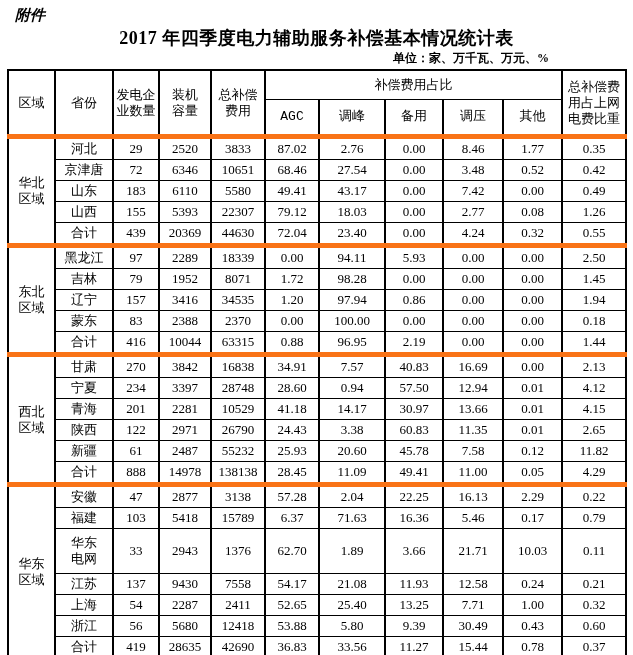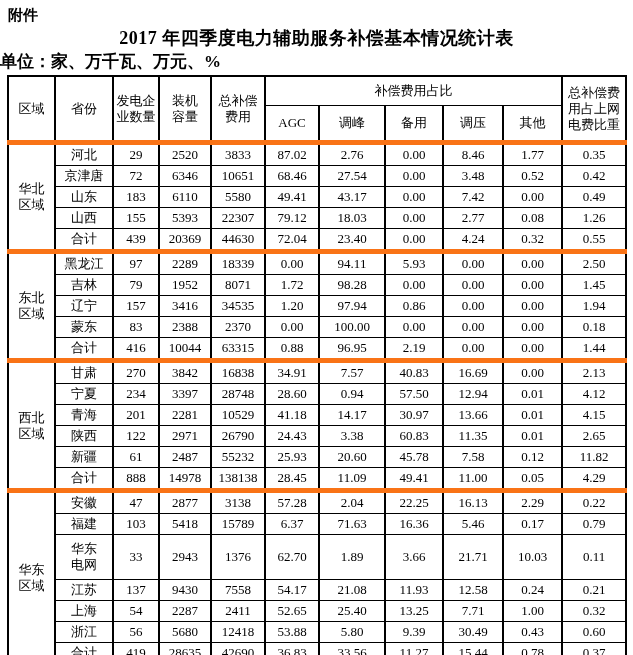--- a/index.html
+++ b/index.html
@@ -11,31 +11,33 @@
   }
   body {
     width: 633px;
     height: 655px;
     overflow: hidden;
     position: relative;
   }
   .attachment-label {
     font-size: 15px;
     font-weight: bold;
-    padding: 6px 0 0 8px;
+    padding: 6px 0 0 15px;
+    font-style: italic;
   }
   .doc-title {
     text-align: center;
     font-size: 18px;
     font-weight: bold;
     margin-top: 1px;
     letter-spacing: 0.5px;
   }
   .unit-note {
-    font-size: 17px;
+    text-align: right;
+    font-size: 12px;
     font-weight: bold;
     padding-right: 84px;
     margin-top: 0;
     margin-bottom: 2px;
   }
   table.stat-table {
     border-collapse: collapse;
     table-layout: fixed;
     width: 618px;
     margin-left: 7px;
@@ -48,21 +50,21 @@
     text-align: center;
     vertical-align: middle;
     font-size: 13px;
     font-weight: normal;
     line-height: 16px;
     padding: 0 1px;
     white-space: pre-line;
     overflow: hidden;
   }
   .stat-table thead tr.hrow1 th { height: 28px; }
-  .stat-table thead tr.hrow2 th { height: 34px; }
+  .stat-table thead tr.hrow2 th { height: 34px; font-family: Liberation Mono, monospace; }
   .stat-table tbody td { height: 20px; }
   .stat-table tbody tr.tall-row td { height: 44px; }
   .stat-table tbody tr.block-start td { border-top: 5px solid #f97316; }
   .stat-table tbody tr.clip-row td { height: 14px; }
 </style>
 </head>
 <body>
 
 <div class="attachment-label">附件</div>
 <div class="doc-title">2017 年四季度电力辅助服务补偿基本情况统计表</div>

